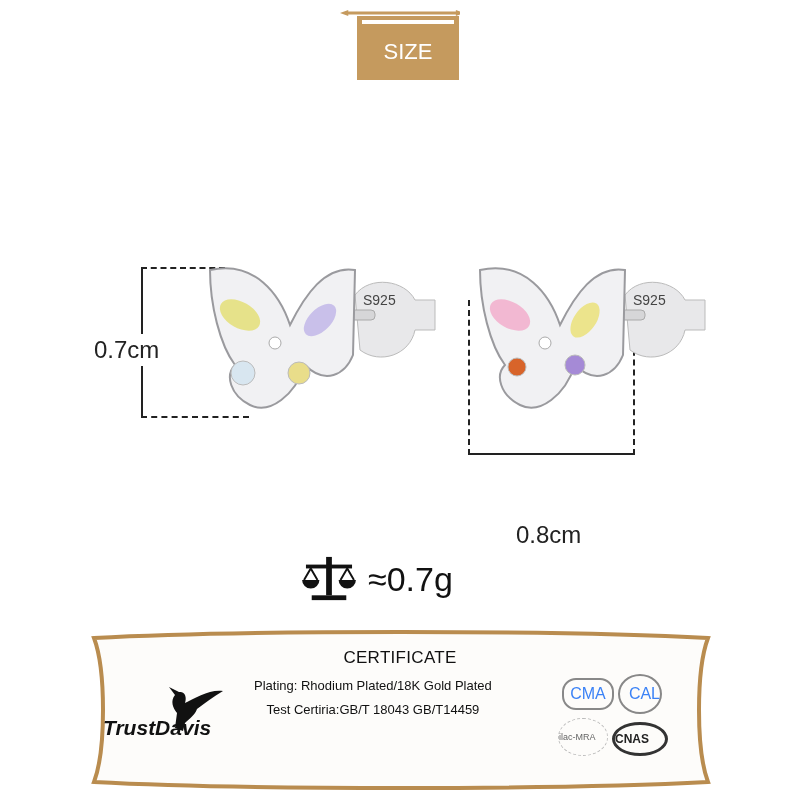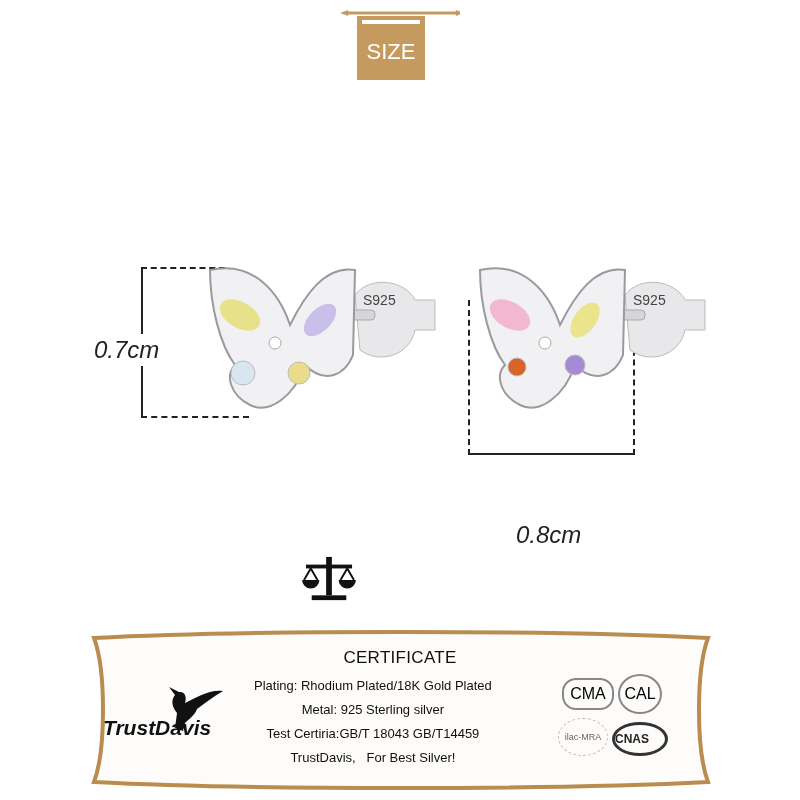--- a/index.html
+++ b/index.html
@@ -1,33 +1,33 @@
 <!DOCTYPE html>
 <html><head>
 <meta charset="utf-8">
 <style>
   html,body{margin:0;padding:0;background:#fff;}
   body{width:800px;height:800px;position:relative;overflow:hidden;font-family:"Liberation Sans",sans-serif;color:#111;}
   .abs{position:absolute;}
   
   .banner-rod{left:342px;top:10px;width:116px;height:6px;}
-  .banner{left:357px;top:16px;width:68px;height:64px;background:#c59a5e;color:#fff;font-size:22px;display:flex;align-items:center;justify-content:center;padding-top:8px;box-sizing:border-box;}
+  .banner{left:357px;top:16px;width:102px;height:64px;background:#c59a5e;color:#fff;font-size:22px;display:flex;align-items:center;justify-content:center;padding-top:8px;box-sizing:border-box;}
   .banner::before{content:"";position:absolute;left:5px;right:5px;top:4px;height:4px;background:#fff;}
   
   .dash-v{border-left:2px dashed #222;}
   .dash-h{border-top:2px dashed #222;}
-  .dim-label{font-size:24px;color:#222;background:#fff;font-style:italic;}
+  .dim-label{font-size:24px;color:#222;background:#fff;}
   
   .weight{left:300px;top:555px;display:flex;align-items:center;gap:10px;font-size:34px;}
   
   .cert{left:86px;top:630px;width:630px;height:160px;}
   .cert-title{left:0;width:800px;top:648px;text-align:center;font-size:17px;font-weight:normal;letter-spacing:0.3px;}
   .cert-lines{left:254px;top:674px;font-size:13px;line-height:24px;text-align:center;}
   .logo-text{left:103px;top:716px;font-family:Liberation Sans, sans-serif;font-style:italic;font-size:21px;font-weight:bold;}
-  .badge{position:absolute;color:#000000;font-family:"Liberation Sans",sans-serif;}
+  .badge{position:absolute;color:#3b82f6;font-family:"Liberation Sans",sans-serif;}
 </style>
 </head>
 <body>
 
 <svg class="abs banner-rod" viewBox="0 0 116 6" style="left:340px;top:9px;width:120px;height:8px;">
   <line x1="6" y1="3" x2="114" y2="3" stroke="#c59a5e" stroke-width="3"></line>
   <polygon points="0,3 8,0 8,6" fill="#c59a5e"></polygon>
   <polygon points="120,3 112,0 112,6" fill="#c59a5e"></polygon>
 </svg>
 <div class="abs banner">
@@ -73,36 +73,35 @@
 <div class="abs weight">
   <svg viewBox="0 0 60 50" width="58" height="48">
     <rect x="27" y="2" width="6" height="40" fill="#111"></rect>
     <rect x="6" y="10" width="48" height="4" fill="#111"></rect>
     <rect x="12" y="42" width="36" height="5" fill="#111"></rect>
     <path d="M2,26 L20,26 A9,9 0 0 1 2,26 Z" fill="#111"></path>
     <path d="M40,26 L58,26 A9,9 0 0 1 40,26 Z" fill="#111"></path>
     <path d="M4,26 L11,14 L18,26" fill="none" stroke="#111" stroke-width="2"></path>
     <path d="M42,26 L49,14 L56,26" fill="none" stroke="#111" stroke-width="2"></path>
   </svg>
+  <span>≈0.7g</span>
 </div>
 
 <svg class="abs cert" viewBox="0 0 630 160" preserveAspectRatio="none">
   <path d="M8,8 C160,0 470,0 622,8 C610,40 610,120 622,152 C470,160 160,160 8,152 C20,120 20,40 8,8 Z" fill="#fdfcfa" stroke="#b98c4f" stroke-width="4"></path>
 </svg>
 <div class="abs cert-title">CERTIFICATE</div>
 <div class="abs cert-lines">
   <div>Plating: Rhodium Plated/18K Gold Plated</div>
-  <div>Metal: 925 Sterling silver</div>
   <div>Test Certiria:GB/T 18043 GB/T14459</div>
-  <div style="white-space:pre;">TrustDavis,   For Best Silver!</div>
 </div>
 
 <svg class="abs" viewBox="0 0 70 50" style="left:155px;top:683px;width:70px;height:50px;">
   <path d="M20,45 L22,30 C18,25 15,18 20,12 L14,4 L24,9 C30,8 32,14 30,20 C40,15 55,6 68,8 C58,14 50,20 42,26 C40,32 34,36 30,40 L28,48 Z" fill="#111"></path>
 </svg>
 <div class="abs logo-text">TrustDavis</div>
 
 <div class="abs" style="left:556px;top:672px;width:120px;height:90px;">
   <div class="badge" style="left:6px;top:6px;width:48px;height:28px;border:2px solid #888;border-radius:14px;font-size:16px;text-align:center;line-height:28px;">CMA</div>
-  <div class="badge" style="left:62px;top:2px;width:40px;height:36px;border:2px solid #888;border-radius:50%;font-size:16px;text-align:center;line-height:36px;">CAL</div>
-  <div class="badge" style="left:2px;top:46px;width:48px;height:36px;border-radius:50%;border:1px dashed #bbb;font-size:9px;text-align:center;line-height:36px;color:#666;">ilac-MRA</div>
+  <div class="badge" style="left:62px;top:2px;width:40px;height:36px;border:2px solid #888;border-radius:50%;font-size:16px;text-align:right;line-height:36px;">CAL</div>
+  <div class="badge" style="left:2px;top:46px;width:48px;height:36px;border-radius:50%;border:1px dashed #bbb;font-size:9px;text-align:left;line-height:36px;color:#666;">ilac-MRA</div>
   <div class="badge" style="left:56px;top:50px;width:50px;height:28px;border:3px solid #333;border-radius:50%;font-size:12px;font-weight:bold;text-align:left;line-height:28px;color:#222;">CNAS</div>
 </div>
 
 </body></html>

